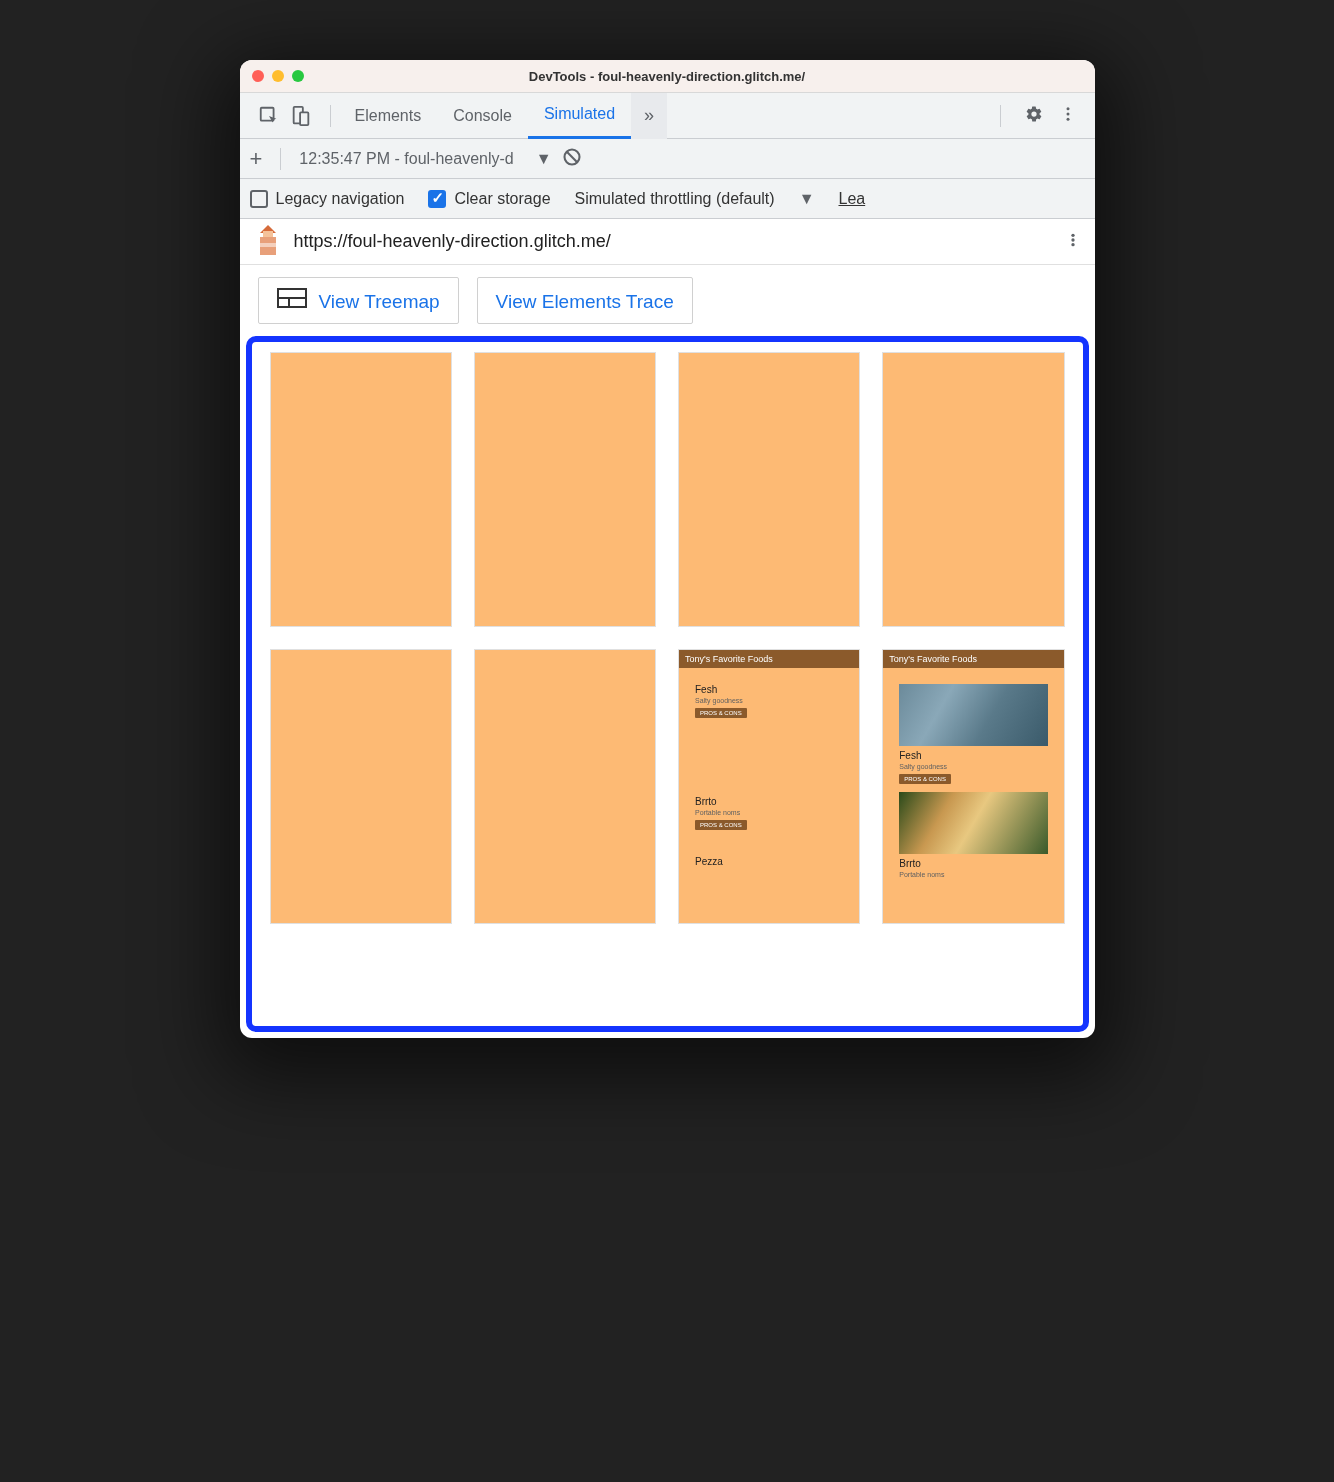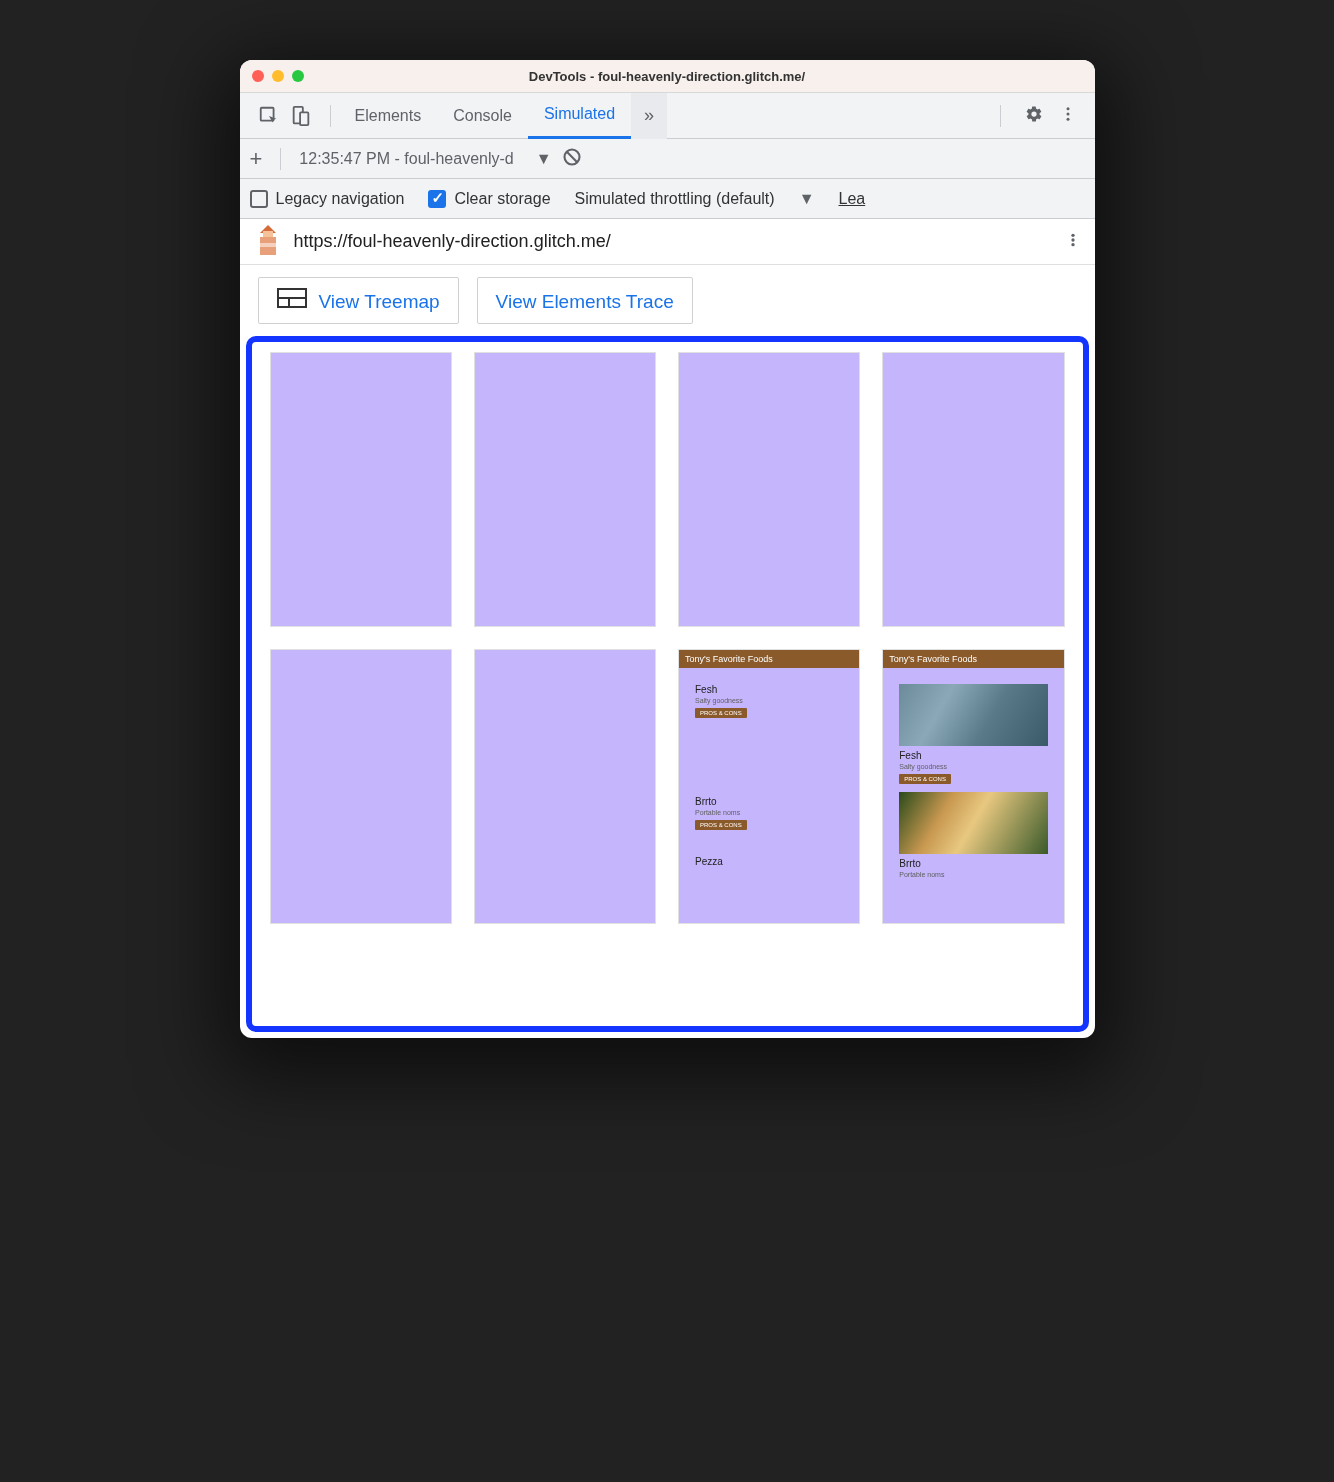--- a/index.html
+++ b/index.html
@@ -88,21 +88,21 @@
 }
 .treemap-icon svg { width:30px; height:20px; }
 .filmstrip-wrap {
   flex:1; margin:0 6px 6px 6px; border:6px solid #1434ff; border-radius:10px;
   padding:10px 18px; overflow:hidden;
 }
 .filmstrip {
   display:grid; grid-template-columns: repeat(4, 1fr); gap:22px;
 }
 .frame {
-  border:1px solid #e0e0e0; background:#c4b5fd; height:275px; overflow:hidden;
+  border:1px solid #e0e0e0; background:#fdba74; height:275px; overflow:hidden;
 }
 .tf-header { background:#8b5a2b; color:#fff; font-size:9px; padding:4px 6px; font-weight:500; }
 .tf-body { padding:12px 16px; font-size:8px; color:#212121; }
 .tf-item { padding:4px 0; }
 .tf-title { font-size:10px; font-weight:500; }
 .tf-sub { font-size:7px; color:#616161; margin-top:2px; }
 .tf-btn { display:inline-block; background:#8b5a2b; color:#fff; font-size:6px; padding:2px 5px; margin-top:4px; border-radius:1px; }
 .tf-img { width:100%; height:62px; background:#555; margin-top:4px; }
 .tf-img.fish { background:linear-gradient(120deg,#6b8a9a 0%,#8aa8b8 30%,#5a7a8a 60%,#3a5a6a 100%); }
 .tf-img.burrito { background:linear-gradient(120deg,#2a4a1a 0%,#c89850 30%,#e8c880 50%,#3a5a2a 100%); }

